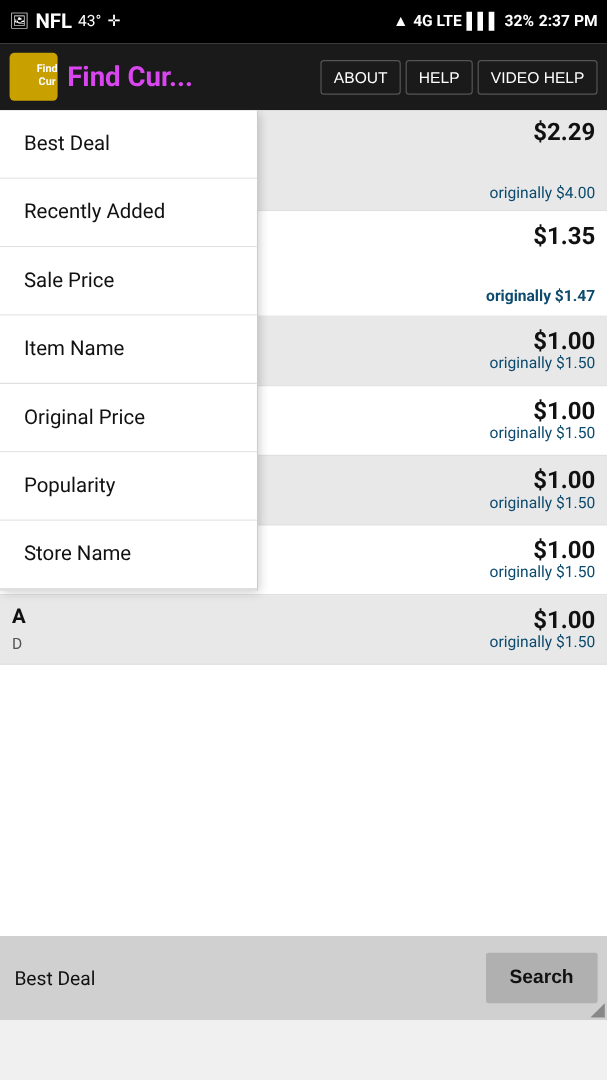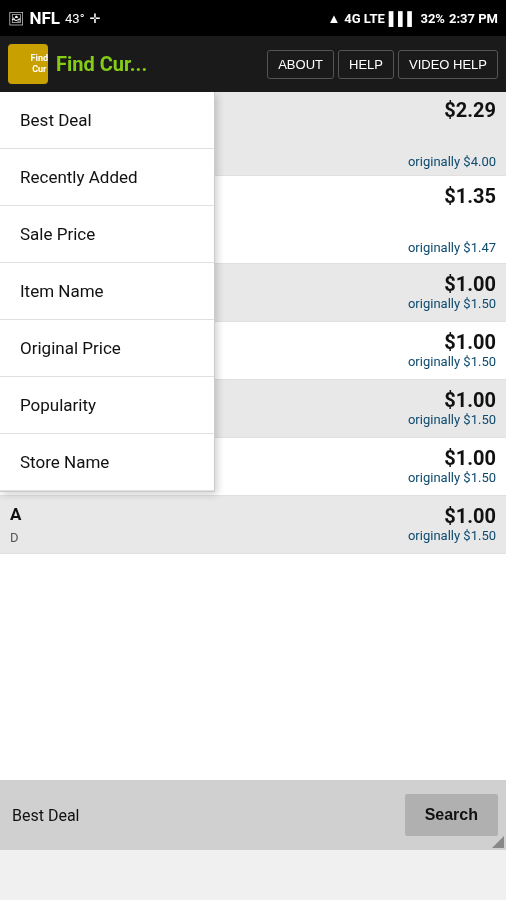--- a/index.html
+++ b/index.html
@@ -42,22 +42,22 @@
       border-radius: 4px;
       display: flex;
       align-items: center;
       justify-content: flex-end;
       font-size: 10px;
       color: #fff;
       font-weight: bold;
       flex-shrink: 0;
     }
     .nav-title {
-      color: #84cc16;
-      font-size: 20px;
+      color: #d946ef;
+      font-size: 23px;
       font-weight: bold;
       flex: 1;
     }
     .nav-links {
       display: flex;
       gap: 4px;
     }
     .nav-link {
       color: #fff;
       font-size: 13px;
@@ -228,21 +228,21 @@
 
   <div class="product-item">
     <div class="product-header">
       <div class="product-name">Best Choice Apple Juice</div>
       <div>
         <div class="product-price">$1.35</div>
       </div>
     </div>
     <div class="product-store">Woods Supermarket</div>
     <div class="product-expiry">expires:12/09/2014</div>
-    <div style="display:flex;justify-content:space-between;">
+    <div style="display:flex;justify-content:space-between;font-weight:bold;">
       <div class="product-size">64 oz.</div>
       <div class="product-orig-price">originally $1.47</div>
     </div>
   </div>
 
   <div class="product-item" style="background:#e8e8e8;">
     <div class="product-header">
       <div class="product-name">2 Pack 3M Scotch Tape</div>
       <div>
         <div class="product-price">$1.00</div>

